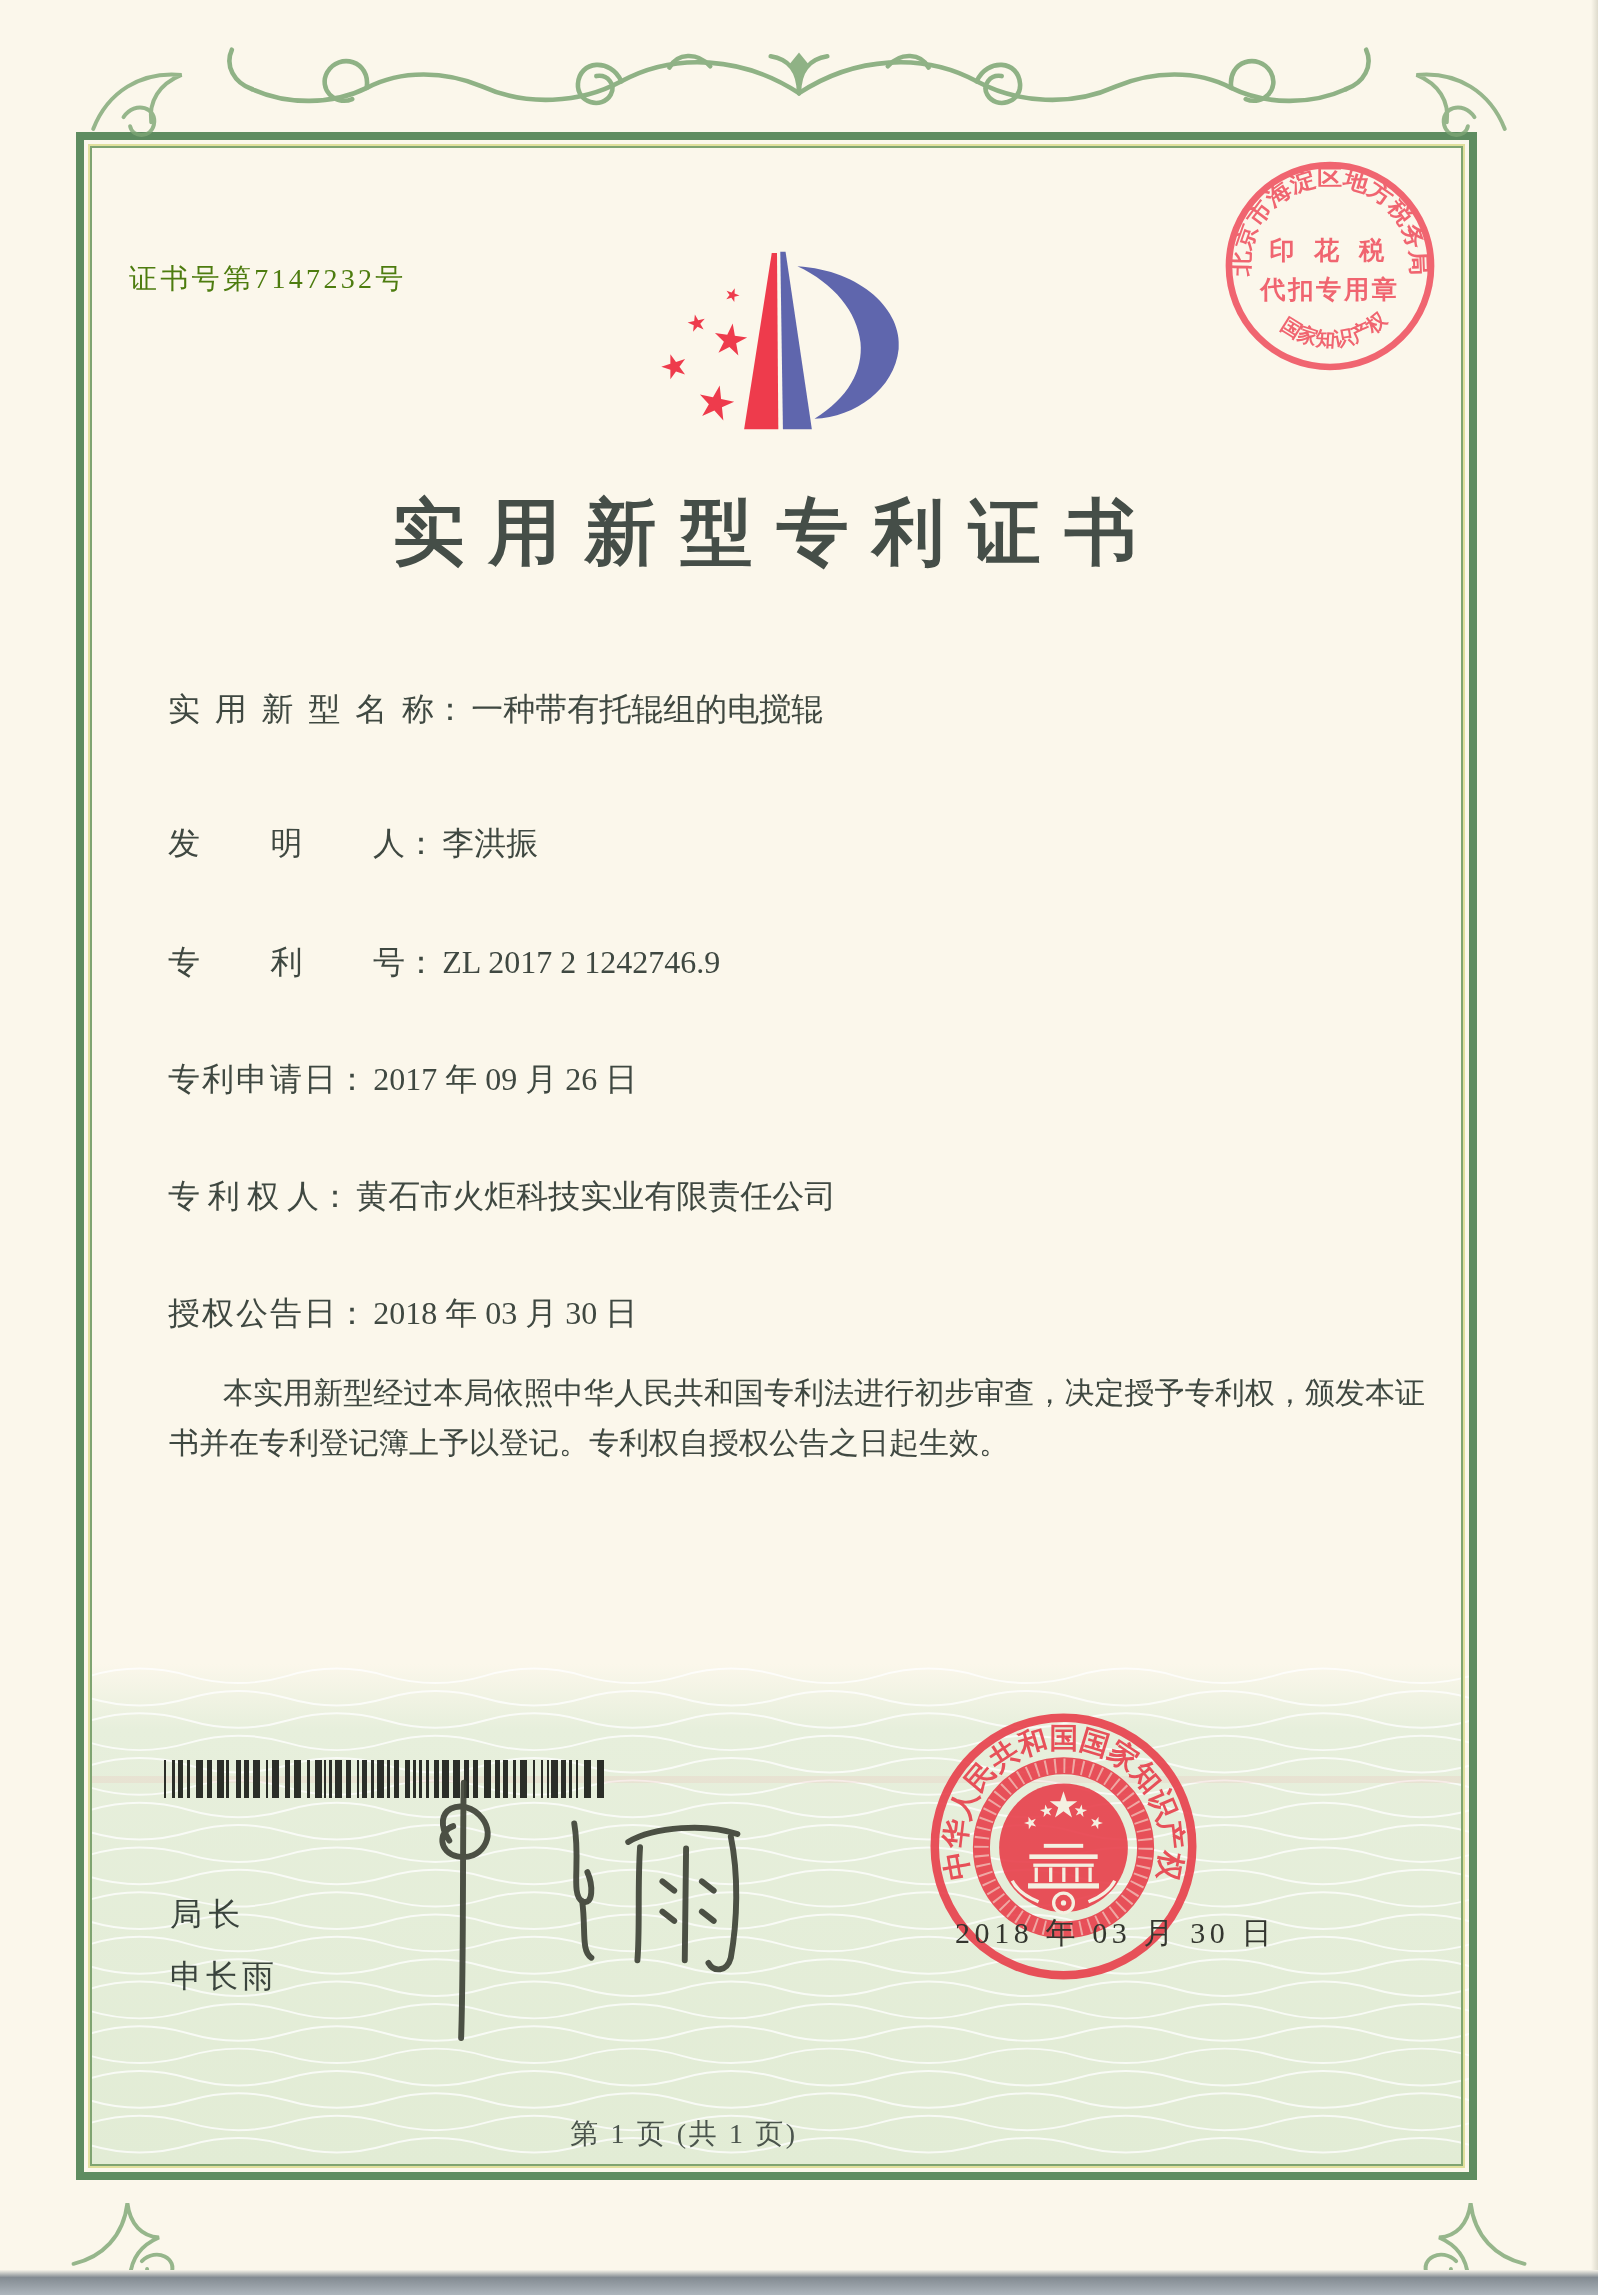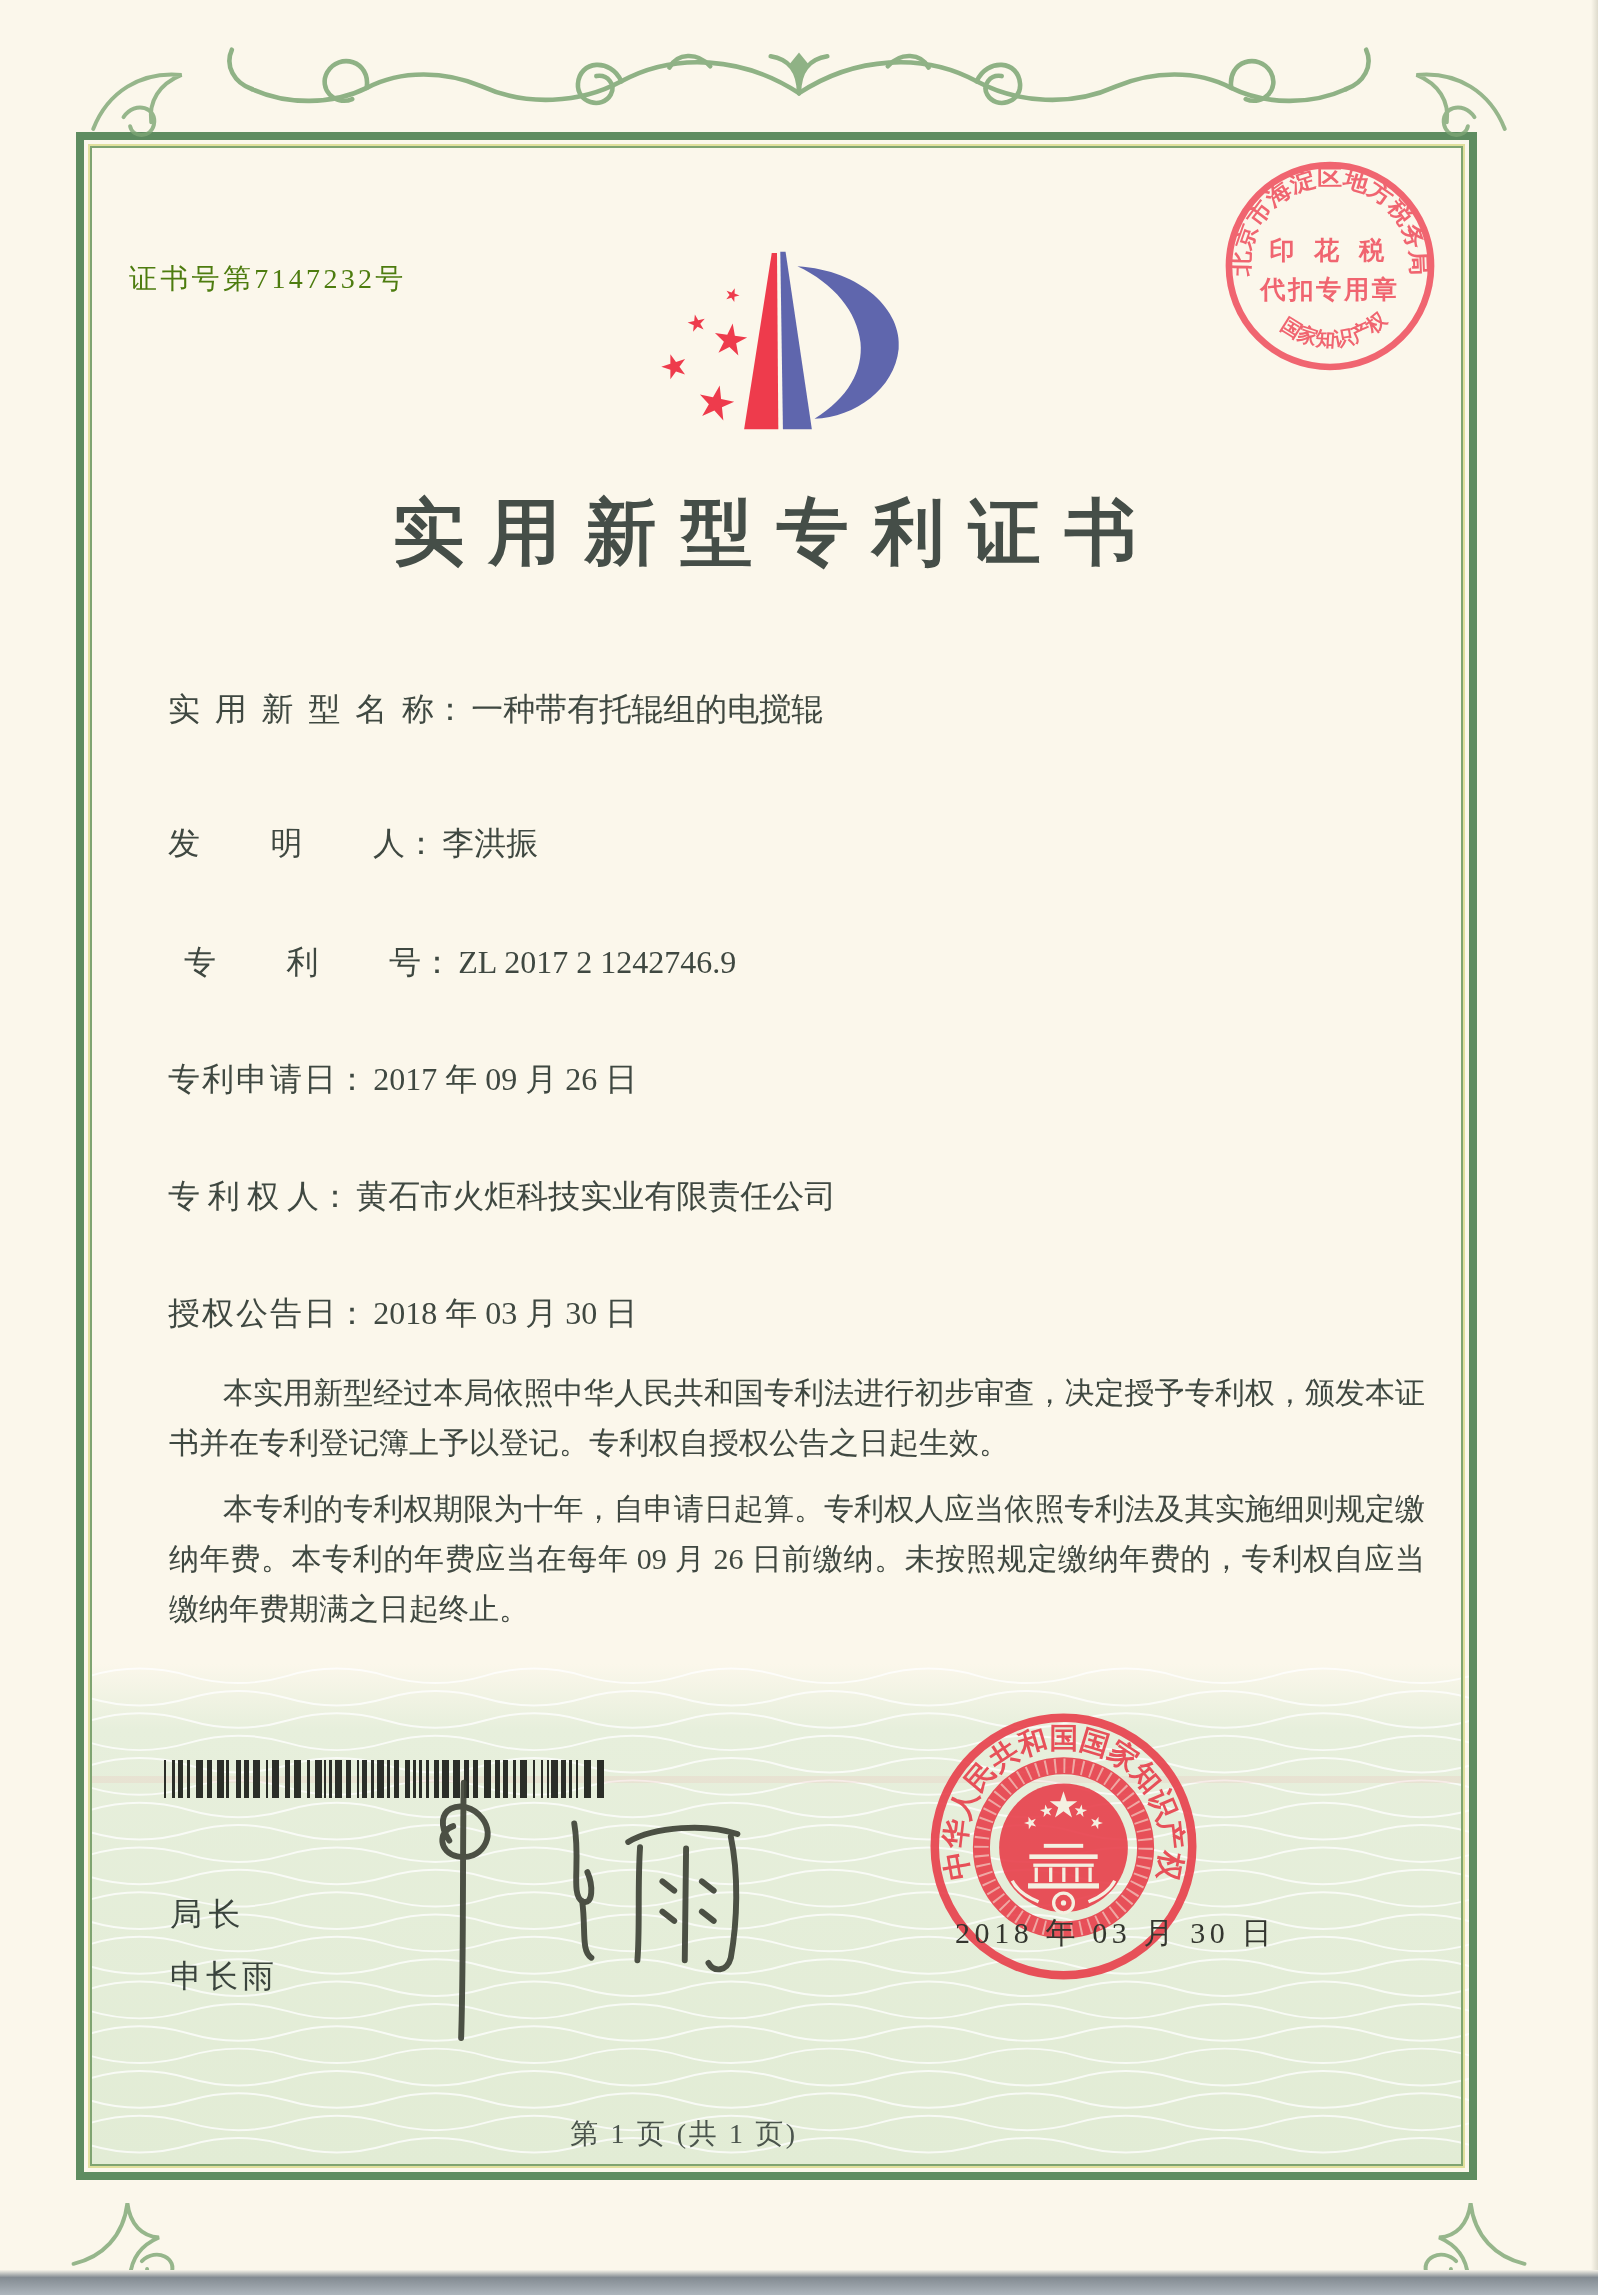--- a/index.html
+++ b/index.html
@@ -24,21 +24,21 @@
   .pink-band{left:90px;top:1776px;width:1372px;height:6.6px;background:rgba(240,170,170,.18);z-index:1;}
 
   .cert-no{left:129px;top:260px;font-size:28px;letter-spacing:3.3px;color:#4d7c0f;z-index:3;}
   .title{left:76px;top:485px;width:1401px;text-align:center;font-size:72px;font-weight:700;
     letter-spacing:24px;color:#454e48;z-index:3;}
 
   .field{left:168px;font-size:32px;color:#3f4841;z-index:3;white-space:nowrap;}
   .flabel{display:inline-block;text-align:justify;text-align-last:justify;vertical-align:top;}
   .f1 .flabel{width:266px;} .f2 .flabel{width:237px;} .f3 .flabel{width:237px;}
   .f4 .flabel{width:168px;} .f5 .flabel{width:151px;} .f6 .flabel{width:168px;}
-  .f1{top:688px;} .f2{top:822px;} .f3{top:941px;margin-left:16px;} .f4{top:1058px;} .f5{top:1175px;} .f6{top:1292px;}
+  .f1{top:688px;} .f2{top:822px;} .f3{top:941px;} .f4{top:1058px;} .f5{top:1175px;} .f6{top:1292px;}
   .fvalue{padding-left:5.3px;}
 
   .bodytext{left:153px;top:1352px;width:1288px;font-size:30px;line-height:50px;
     text-align:justify;color:#3f4841;z-index:3;}
   .bodytext p{margin:16px;text-indent:54px;}
 
   .barcode{left:164px;top:1760px;width:447px;height:38px;z-index:3;}
   .barcode div{position:absolute;top:0;height:100%;background:#2b2e28;}
 
   .director-title{left:170px;top:1893px;font-size:32px;letter-spacing:6.6px;color:#3a443d;z-index:3;}
@@ -181,21 +181,20 @@
 </div>
 <div class="abs field f5">
   <span class="flabel">专利权人</span><span>：</span><span class="fvalue">黄石市火炬科技实业有限责任公司</span>
 </div>
 <div class="abs field f6">
   <span class="flabel">授权公告日</span><span>：</span><span class="fvalue">2018 年 03 月 30 日</span>
 </div>
 
 <div class="abs bodytext">
   <p>本实用新型经过本局依照中华人民共和国专利法进行初步审查，决定授予专利权，颁发本证书并在专利登记簿上予以登记。专利权自授权公告之日起生效。</p>
-  <p>本专利的专利权期限为十年，自申请日起算。专利权人应当依照专利法及其实施细则规定缴纳年费。本专利的年费应当在每年 09 月 26 日前缴纳。未按照规定缴纳年费的，专利权自应当缴纳年费期满之日起终止。</p>
 </div>
 
 <div class="abs barcode" id="barcode">
     <div style="left:0px;width:2px"></div>
     <div style="left:8px;width:3.3px"></div>
     <div style="left:14px;width:5.3px"></div>
     <div style="left:23px;width:3.3px"></div>
     <div style="left:32px;width:7.2px"></div>
     <div style="left:43px;width:5.3px"></div>
     <div style="left:53px;width:7.2px"></div>

